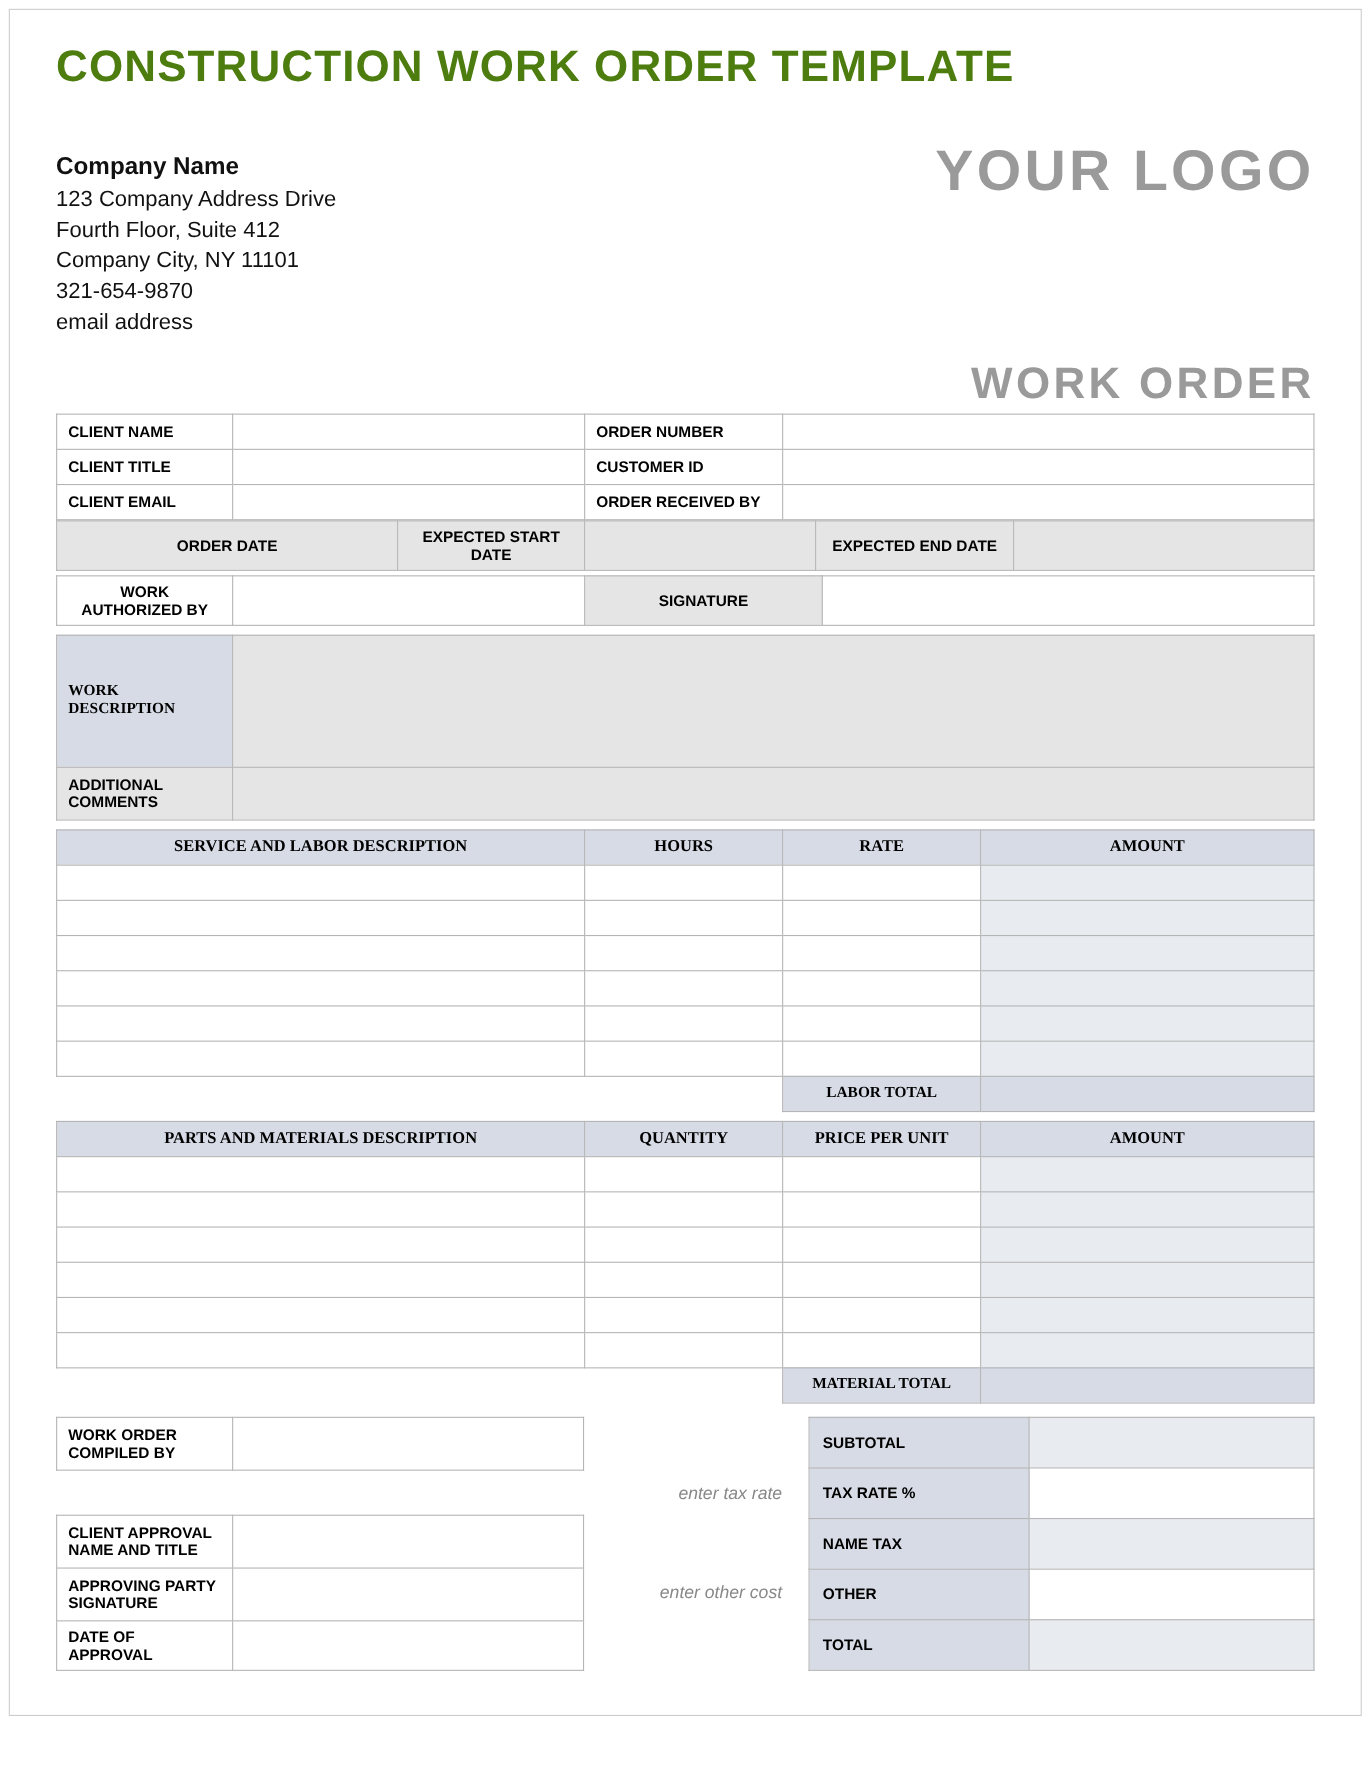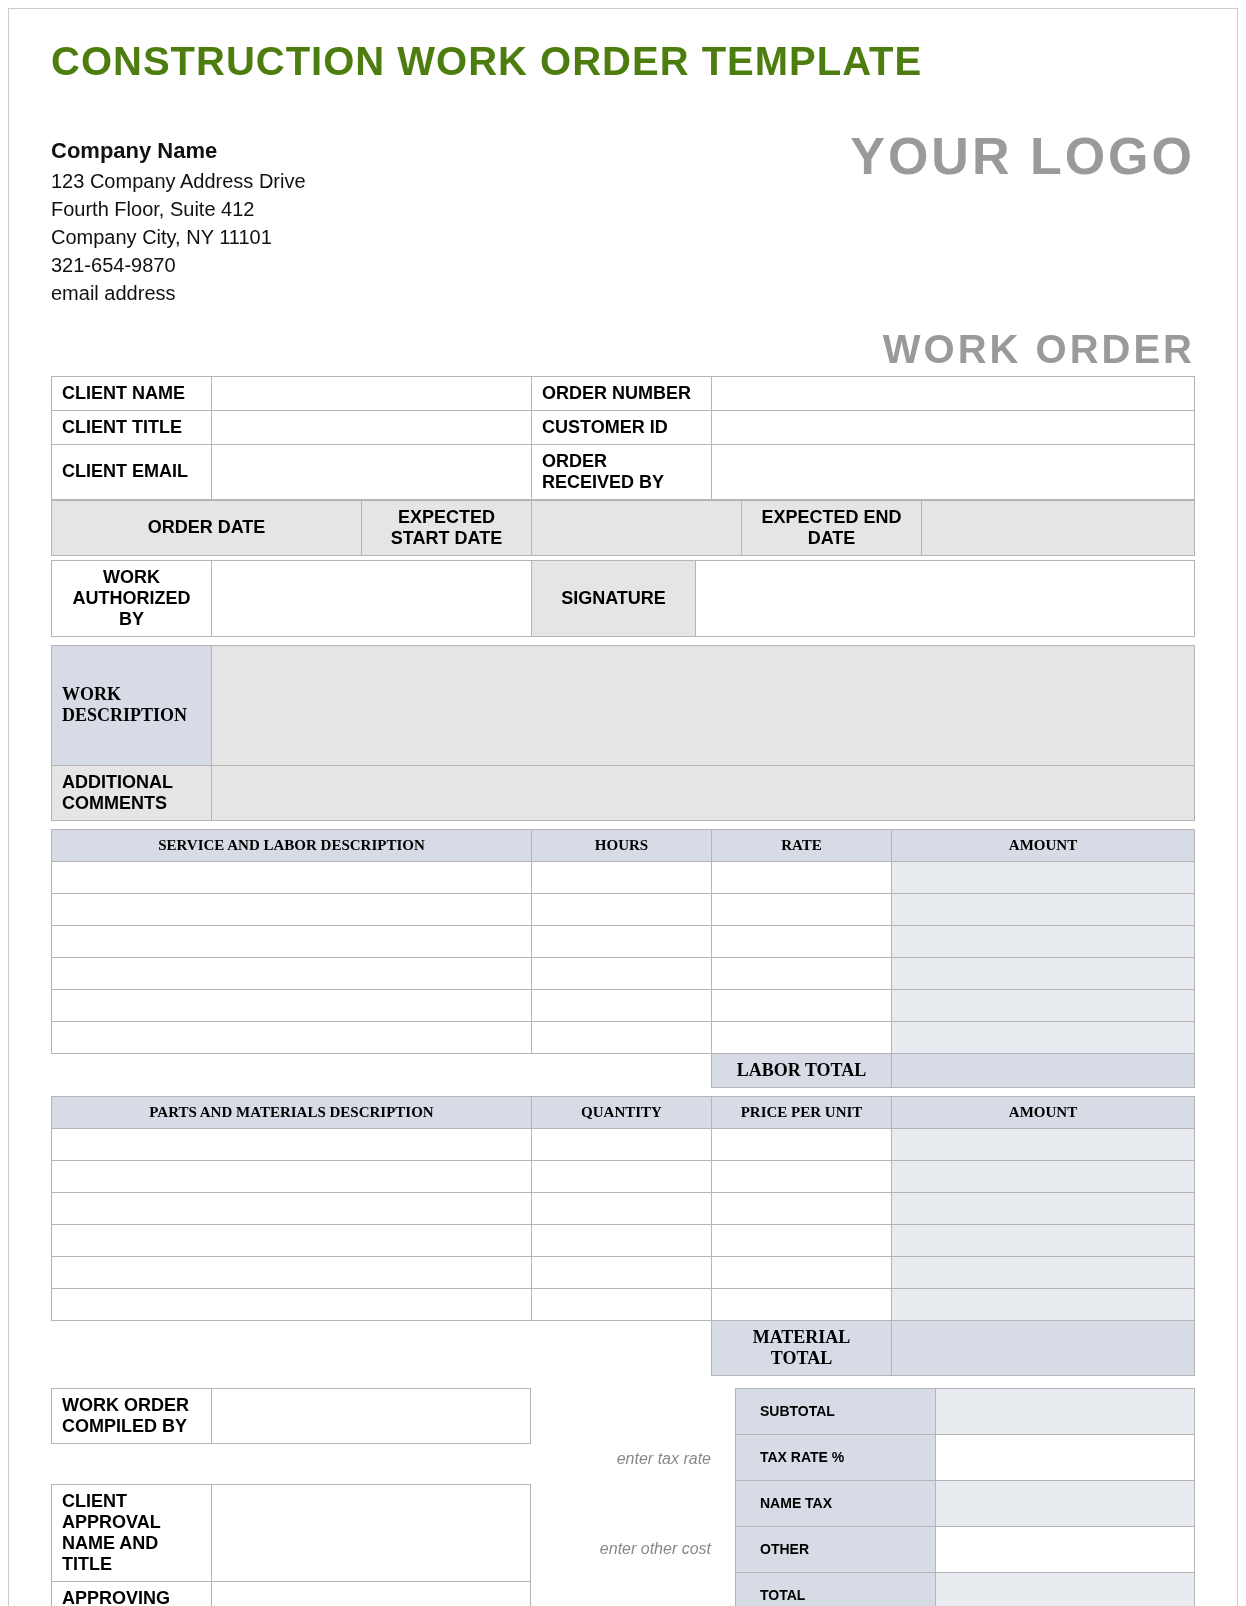--- a/index.html
+++ b/index.html
@@ -59,21 +59,21 @@
   td, th {
     border: 1px solid #b5b5b5;
     font-size: 15px;
     padding: 6px 10px;
     text-align: left;
     vertical-align: middle;
     height: 32px;
   }
   .label-cell {
     font-weight: 700;
-    font-size: 18px;
+    font-size: 14px;
     white-space: normal;
   }
   .grey-fill {
     background: #e5e5e5;
   }
   .blue-fill {
     background: #d6dbe5;
     font-family: Liberation Serif, serif;
   }
   .light-blue {
@@ -113,21 +113,21 @@
     width: 460px;
   }
   .mid-col {
     width: 180px;
     padding-top: 6px;
   }
   .totals-label {
     background: #d6dbe5;
     font-weight: 700;
     font-size: 14px;
-    padding: 10px 24px;
+    padding: 10px 12px;
   }
 </style>
 </head>
 <body>
 
 <div class="page">
 
   <div class="title">CONSTRUCTION WORK ORDER TEMPLATE</div>
 
   <div class="header-row">
@@ -177,21 +177,21 @@
       <td class="grey-fill"></td>
     </tr>
   </tbody>
     </table>
 
   <table class="small-gap">
     <tbody>
         <tr>
       <td class="label-cell center" style="width:160px;height:44px">WORK AUTHORIZED BY</td>
       <td style="width:320px"></td>
-      <td class="label-cell grey-fill center" style="width:164px">SIGNATURE</td>
+      <td class="label-cell grey-fill center" style="width:216px">SIGNATURE</td>
       <td></td>
     </tr>
   </tbody>
     </table>
 
   <table class="section-gap">
     <tbody>
         <tr>
       <td class="label-cell blue-fill" style="width:160px;height:120px">WORK DESCRIPTION</td>
       <td class="grey-fill"></td>

